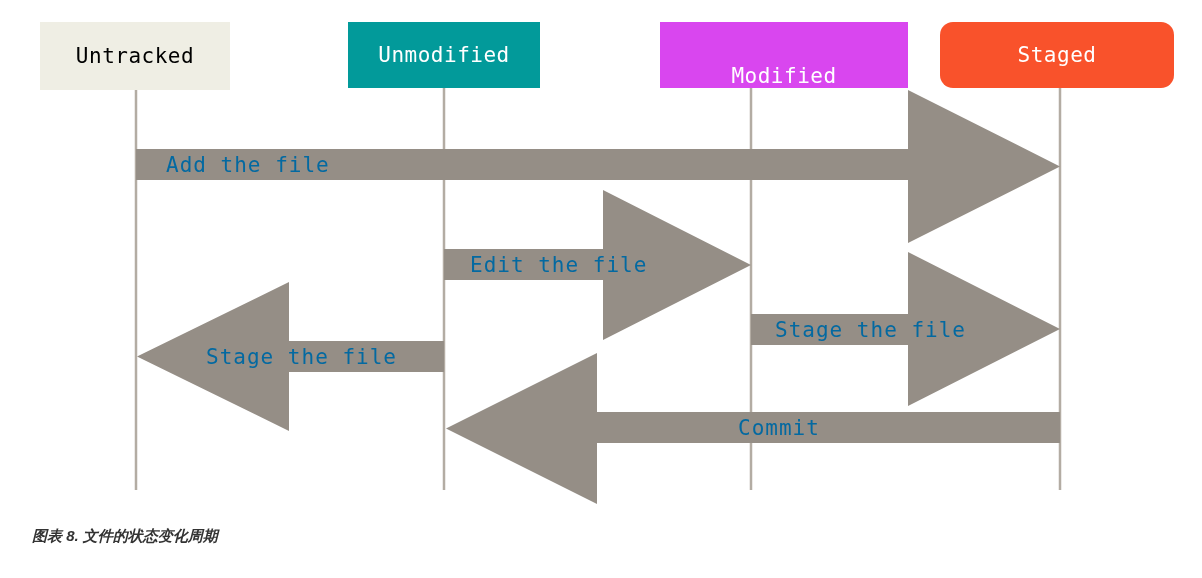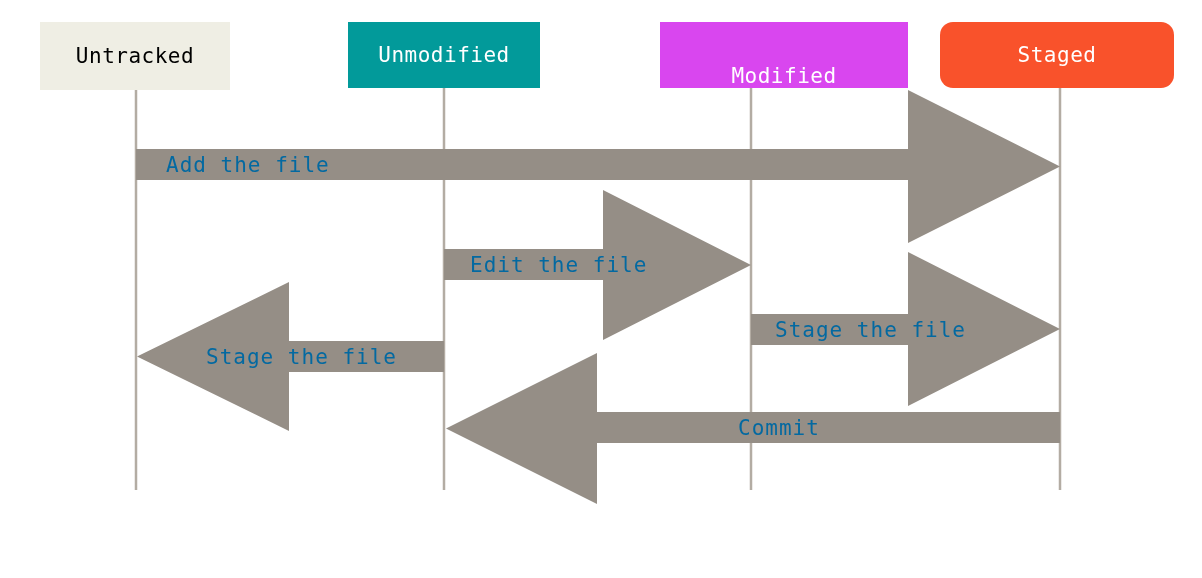--- a/index.html
+++ b/index.html
@@ -95,13 +95,14 @@
       </div>
     </div>
   <div id="labels-layer">
       <div class="arrow-label" style="left: 166px; top: 155px;">Add the file</div>
       <div class="arrow-label" style="left: 470px; top: 255px; text-align: center;">Edit the file</div>
       <div class="arrow-label" style="left: 206px; top: 347px;">Stage the file</div>
       <div class="arrow-label" style="left: 775px; top: 320px;">Stage the file</div>
       <div class="arrow-label" style="left: 738px; top: 418px; text-align: center;">Commit</div>
     </div>
 
+  <div class="caption">图表 8. 文件的状态变化周期</div>
 </div>
 
 </body></html>

